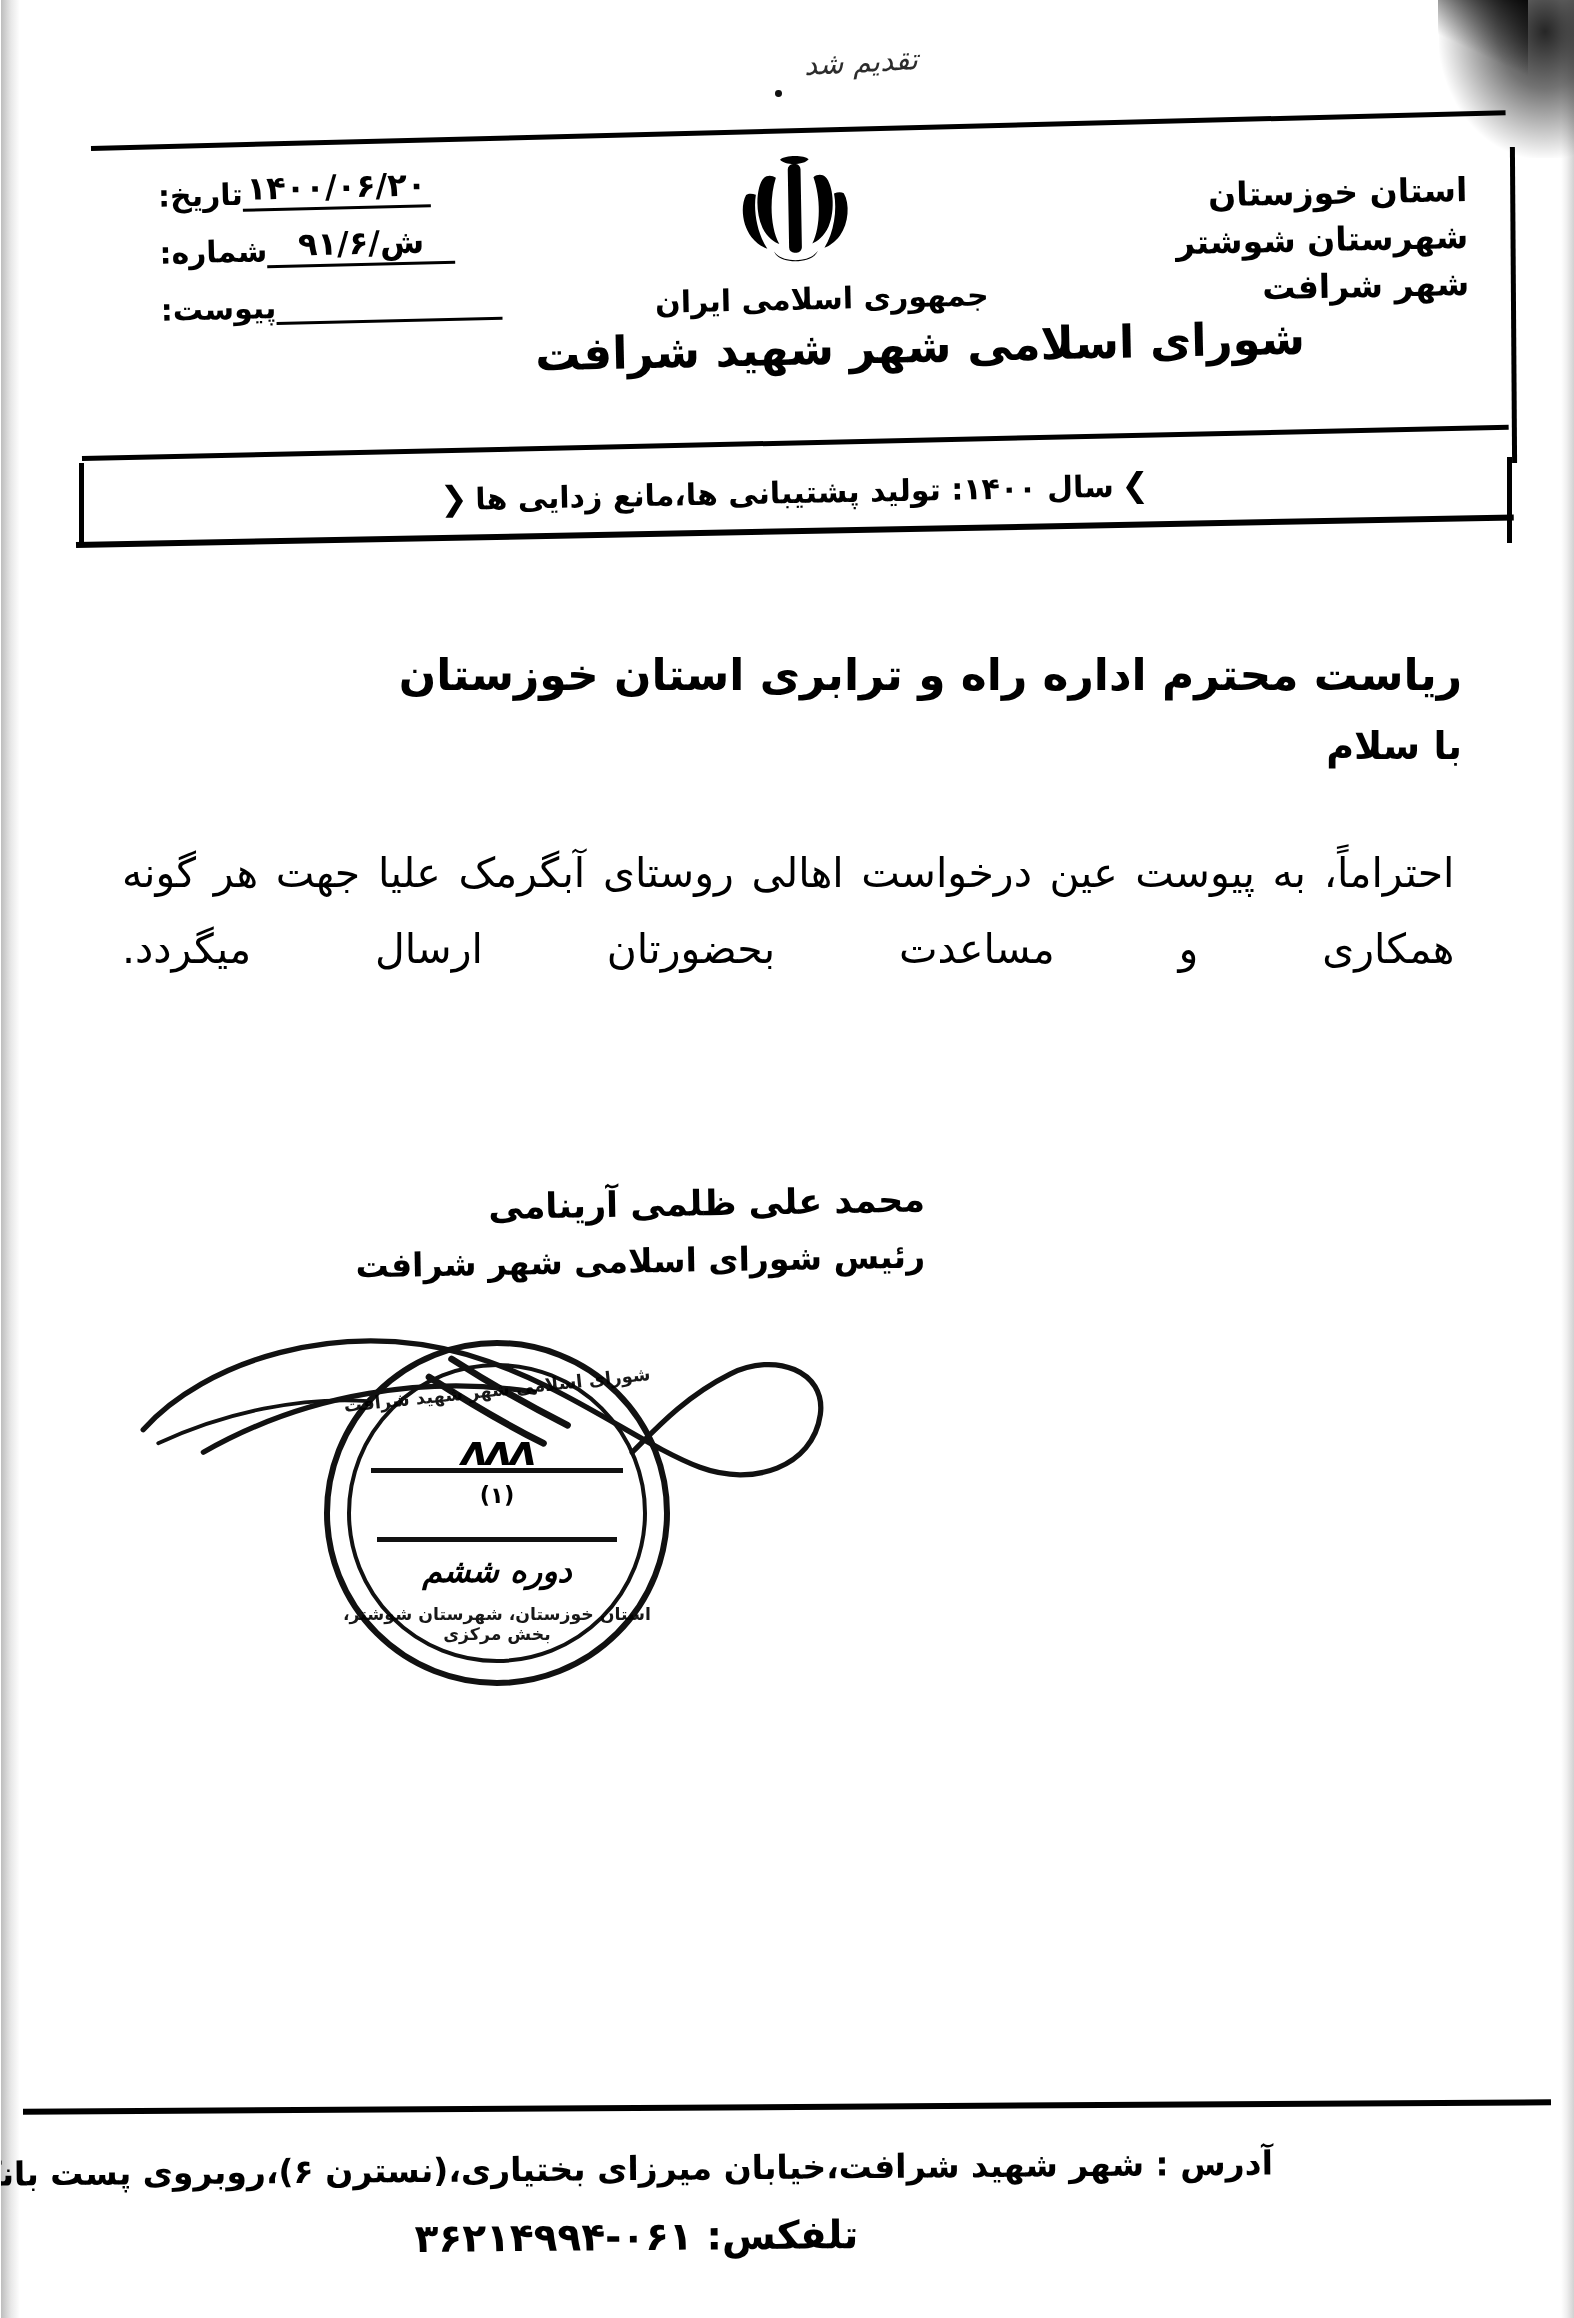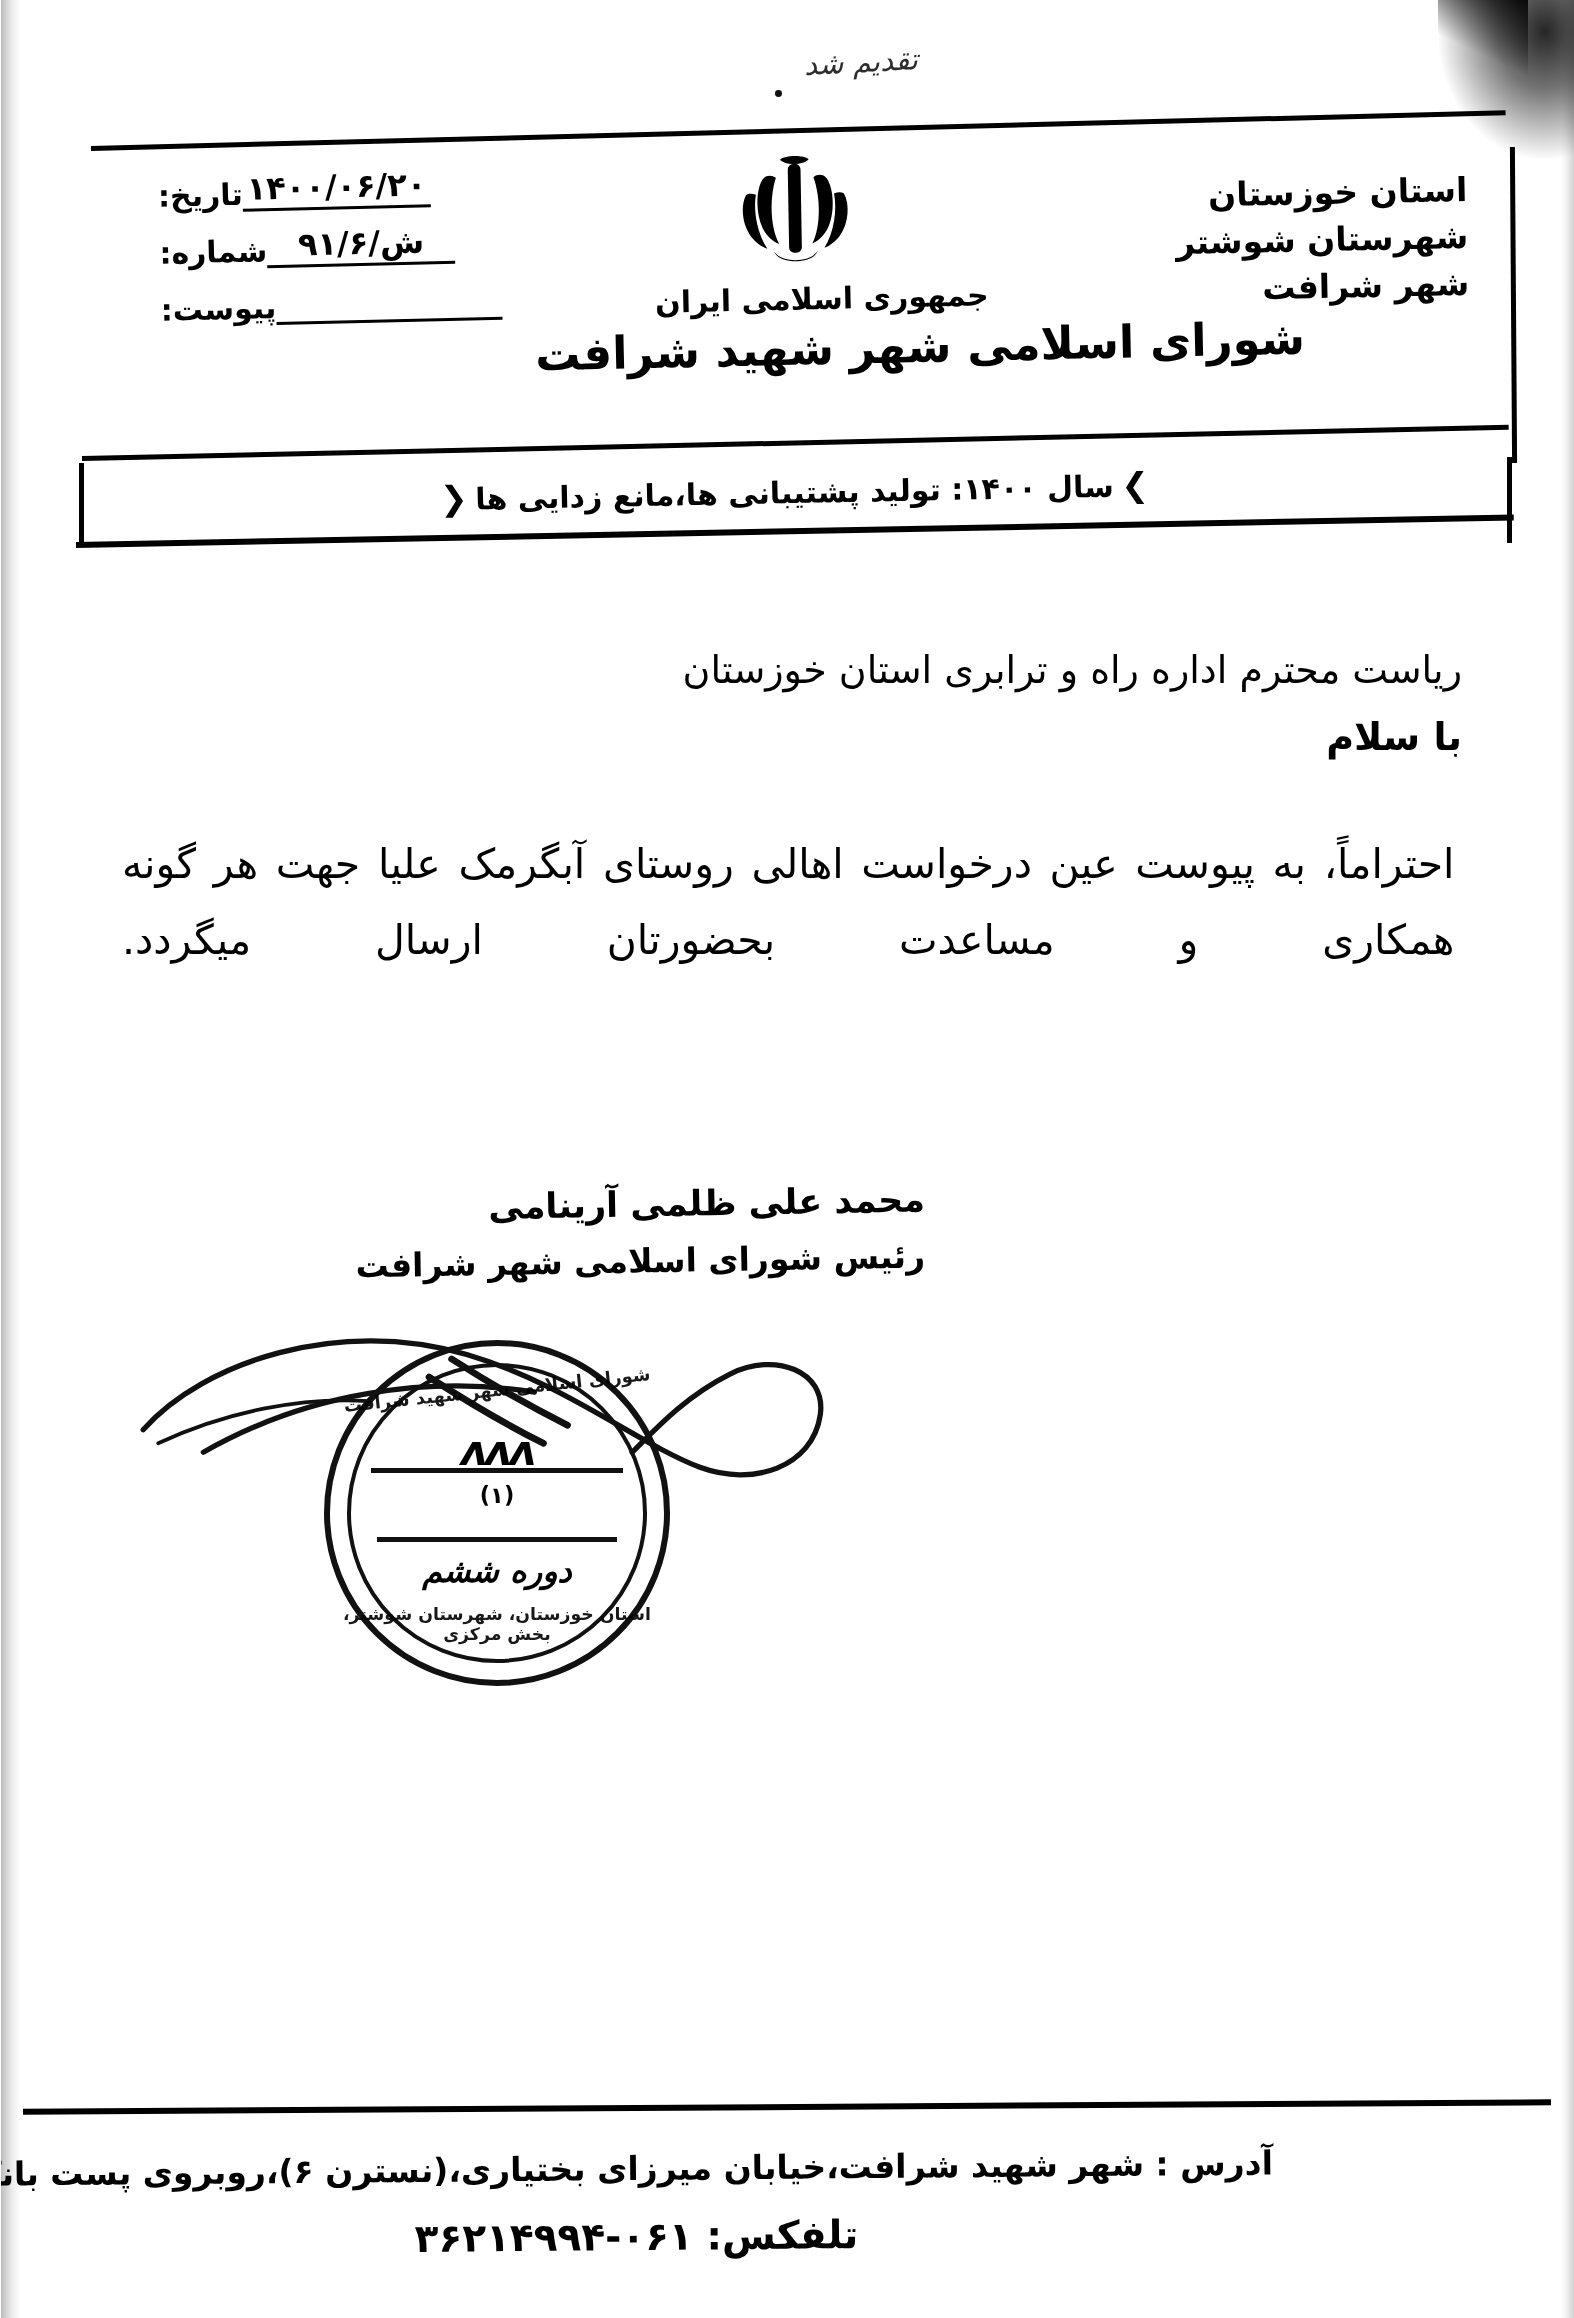--- a/index.html
+++ b/index.html
@@ -226,22 +226,22 @@
 
   
   .body-wrap {
     position: absolute;
     right: 113px;
     top: 640px;
     width: 1340px;
     text-align: right;
   }
   .addressee {
-    font-size: 38px;
-    font-weight: normal;
+    font-size: 44px;
+    font-weight: bold;
     line-height: 1.6;
     white-space: nowrap;
   }
   .greeting {
     font-size: 38px;
     font-weight: bold;
     margin-top: 14px;
   }
   .para {
     margin-top: 68px;

